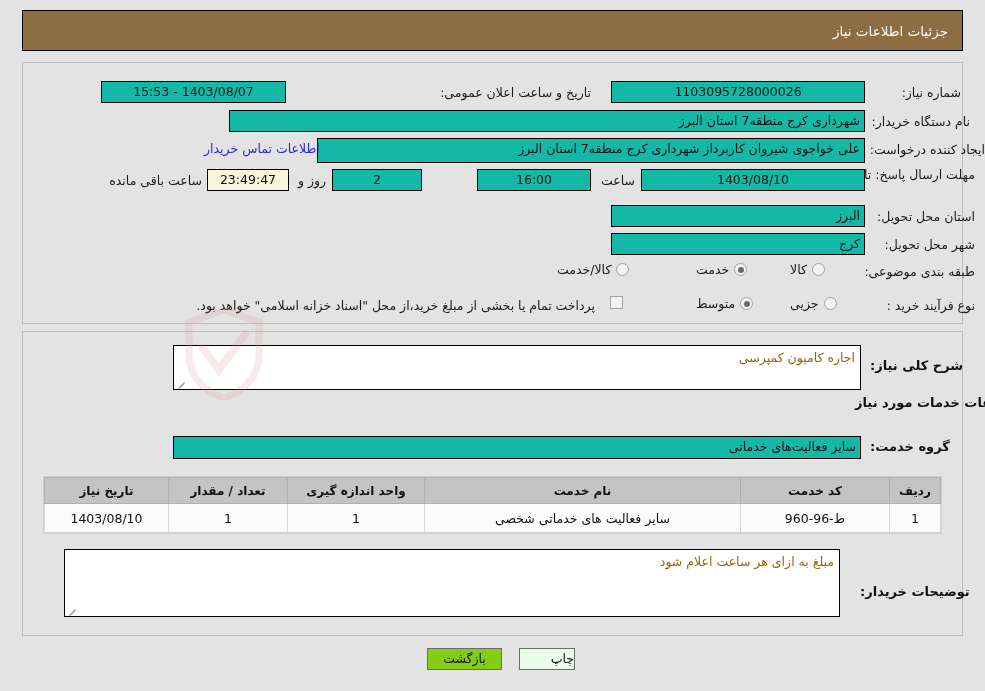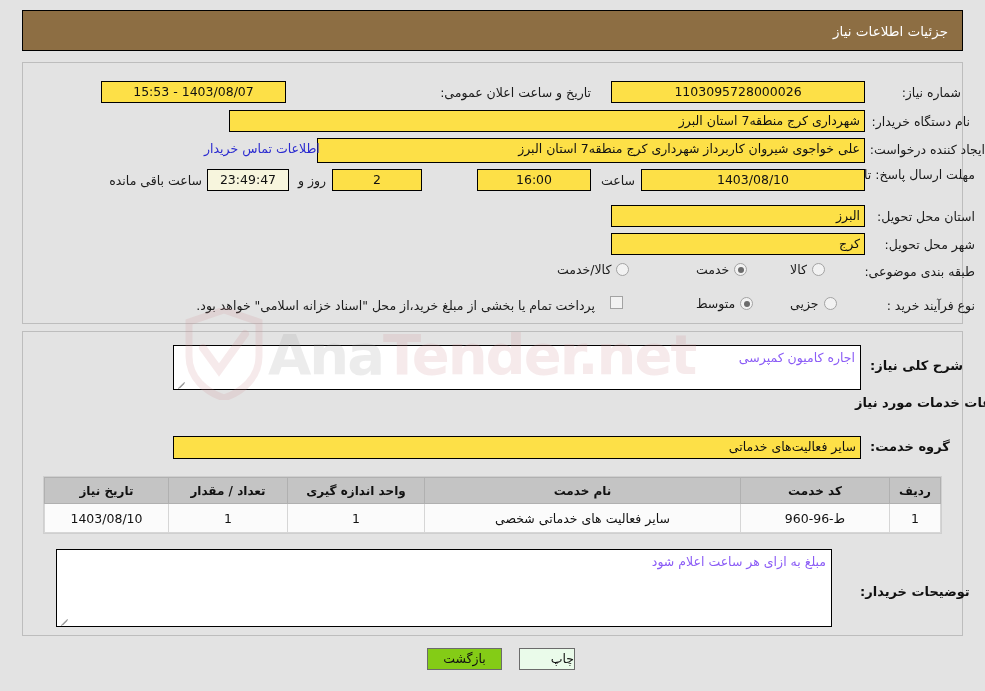--- a/index.html
+++ b/index.html
@@ -87,21 +87,21 @@
     color: #1a1a1a;
     text-align: right;
     white-space: nowrap;
     line-height: 17px;
   }
 
   .tbox {
     position: absolute;
     box-sizing: border-box;
     border: 1px solid #000;
-    background: #fde047;
+    background: #14b8a6;
     font-family: "DejaVu Sans", "Liberation Sans", sans-serif;
     font-size: 12.5px;
     color: #111;
     line-height: 18px;
     padding: 1px 4px 0 4px;
     text-align: right;
     white-space: nowrap;
     overflow: hidden;
   }
   .tbox.center { text-align: center; }
@@ -154,21 +154,21 @@
     flex: 0 0 auto;
   }
 
   
   .tarea {
     position: absolute;
     box-sizing: border-box;
     border: 1px solid #000;
     background: #ffffff;
     font-size: 12.5px;
-    color: #8b5cf6;
+    color: #a16207;
     line-height: 18px;
     padding: 3px 5px 0 5px;
     text-align: right;
     overflow: hidden;
   }
   .resize-grip {
     position: absolute;
     right: auto;
     left: 2px;
     bottom: 1px;
@@ -246,21 +246,20 @@
 
 <div class="header-bar">
   <span class="header-title">جزئیات اطلاعات نیاز</span>
 </div>
 
 <div class="watermark">
   <svg class="wm-shield" viewBox="0 0 78 92">
     <path d="M39 2 L74 14 L74 48 C74 70 57 84 39 90 C21 84 4 70 4 48 L4 14 Z" fill="none" stroke="#cf8e93" stroke-width="7"></path>
     <path d="M18 40 L34 62 L60 26" fill="none" stroke="#cf8e93" stroke-width="8" stroke-linecap="round"></path>
   </svg>
-  <div class="wm-text"><span>Ana</span><span class="rd">Tender.net</span></div>
 </div>
 
 <div class="panel" id="panel-top"></div>
 
 <div class="fld-label" style="left:875px; top:84px; width:86px;">شماره نیاز:</div>
 <div class="tbox center" style="left:611px; top:81px; width:254px; height:22px;">1103095728000026</div>
 
 <div class="fld-label" style="left:291px; top:84px; width:300px; text-align:right;">تاریخ و ساعت اعلان عمومی:</div>
 <div class="tbox center" style="left:101px; top:81px; width:185px; height:22px;">1403/08/07 - 15:53</div>
 
@@ -347,21 +346,21 @@
       <td>ط-96-960</td>
       <td>سایر فعالیت های خدماتی شخصی</td>
       <td>1</td>
       <td>1</td>
       <td>1403/08/10</td>
     </tr>
   </tbody>
 </table>
 
 <div class="section-head" style="left:860px; top:584px;">توضیحات خریدار:</div>
-<div class="tarea" style="left:56px; top:549px; width:776px; height:78px;">
+<div class="tarea" style="left:64px; top:549px; width:776px; height:68px;">
   <span>مبلغ به ازای هر ساعت اعلام شود</span>
   <span class="resize-grip">
       <i class="rg1"></i>
       <i class="rg2"></i>
     </span>
 </div>
 
 <div class="btn btn-print" style="left:519px; top:648px; width:56px;text-align:right;">چاپ</div>
 <div class="btn btn-back" style="left:427px; top:648px; width:75px;">بازگشت</div>
 

